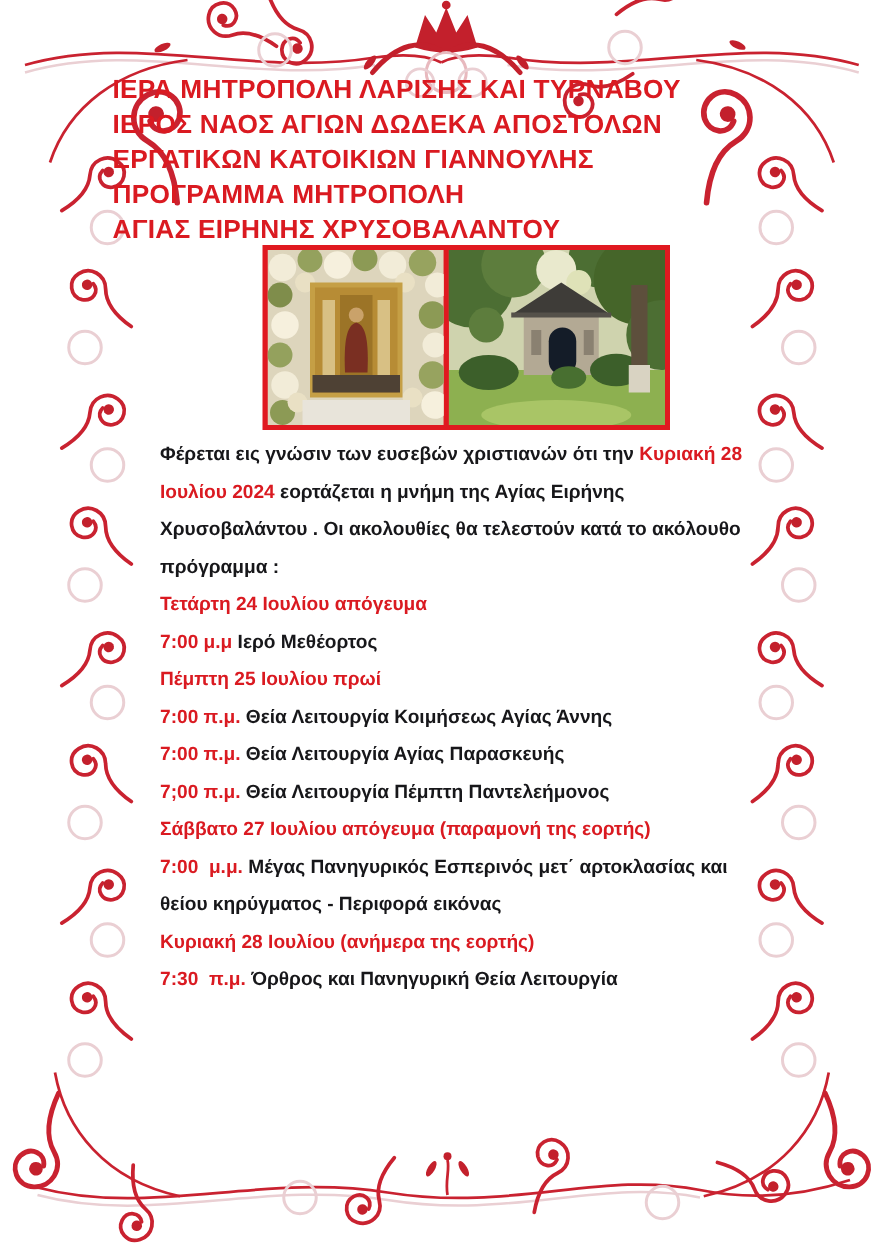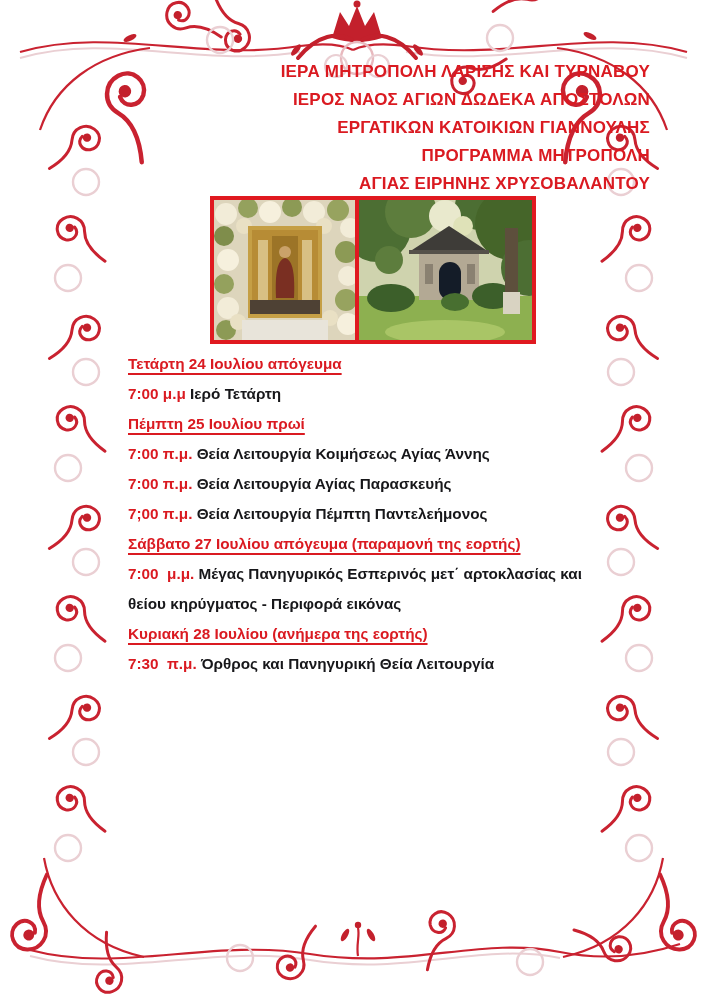--- a/index.html
+++ b/index.html
@@ -2,38 +2,38 @@
 <html style="--accent-red: #da1a21; --frame-red: #e01920; --text-dark: #17171a; --ornament-red: #c92230; --ornament-pink: #eacfd3;"><head>
 <meta charset="utf-8">
 <style>
   html,body{margin:0;padding:0;background:#ffffff;}
   .page{
     position:relative;width:707px;height:1000px;background:#fff;overflow:hidden;
     font-family:"Liberation Sans",sans-serif;font-weight:700;
   }
   .border-svg{position:absolute;left:0;top:0;width:707px;height:1000px;pointer-events:none;}
   .hdr{
-    position:absolute;top:58px;left:90px;width:560px;text-align:right;
-    color:var(--accent-red,#da1a21);font-size:17px;line-height:28px;letter-spacing:.2px;
+    position:absolute;top:58px;left:90px;width:560px;text-align:left;
+    color:var(--accent-red,#da1a21);font-size:21px;line-height:28px;letter-spacing:.2px;
   }
   .hdr div{white-space:pre;}
   .photos{
     position:absolute;top:196px;left:210px;display:flex;gap:4px;
     background:var(--frame-red,#e01920);padding:4px;
   }
   .photos svg{display:block;}
   .content{
     position:absolute;top:349px;left:128px;width:481px;
     font-size:15.3px;line-height:30px;color:var(--text-dark,#17171a);
   }
   .content p{margin:0;white-space:pre-wrap;}
   .red{color:var(--accent-red,#da1a21);}
   .dayhead{
     color:var(--accent-red,#da1a21);
-    text-decoration:underline;text-decoration-thickness:2px;text-underline-offset:3.5px;
+    text-decoration-thickness:2px;text-underline-offset:3.5px;
   }
   .footer{
     position:absolute;top:927px;left:117px;right:70px;
     display:flex;justify-content:space-between;align-items:baseline;
     font-size:15.6px;line-height:22px;
   }
   .footer .left{color:var(--text-dark,#17171a);white-space:pre;}
   .footer .right{color:var(--accent-red,#da1a21);white-space:pre;}
 </style>
 </head>
@@ -208,23 +208,24 @@
         <ellipse cx="96" cy="102" rx="14" ry="9" fill="#486f30"></ellipse>
       </g>
       <g>
         <rect x="146" y="28" width="13" height="84" fill="#5d4f3c"></rect>
         <rect x="144" y="92" width="17" height="22" fill="#d9d3c2"></rect>
       </g>
     </svg>
   </div>
 
   <div class="content">
+    <p><span>Φέρεται εις γνώσιν των ευσεβών χριστιανών ότι την </span><span class="red">Κυριακή 28 Ιουλίου 2024</span><span> εορτάζεται η μνήμη της Αγίας Ειρήνης Χρυσοβαλάντου . Οι ακολουθίες θα τελεστούν κατά το ακόλουθο πρόγραμμα :</span></p>
 
     <p><span class="dayhead">Τετάρτη 24 Ιουλίου απόγευμα</span></p>
-    <p><span class="red">7:00 μ.μ</span><span> Ιερό Τετάρτη</span></p>
+    <p><span class="red">7:00 μ.μ</span><span> Ιερό Μεθέορτος</span></p>
 
     <p><span class="dayhead">Πέμπτη 25 Ιουλίου πρωί</span></p>
     <p><span class="red">7:00 π.μ.</span><span> Θεία Λειτουργία Κοιμήσεως Αγίας Άννης</span></p>
 
     <p><span class="red">7:00 π.μ.</span><span> Θεία Λειτουργία Αγίας Παρασκευής</span></p>
 
     <p><span class="red">7;00 π.μ.</span><span> Θεία Λειτουργία Πέμπτη Παντελεήμονος</span></p>
 
     <p><span class="dayhead">Σάββατο 27 Ιουλίου απόγευμα (παραμονή της εορτής)</span></p>
     <p><span class="red">7:00  μ.μ.</span><span> Μέγας Πανηγυρικός Εσπερινός μετ΄ αρτοκλασίας και θείου κηρύγματος - Περιφορά εικόνας</span></p>

